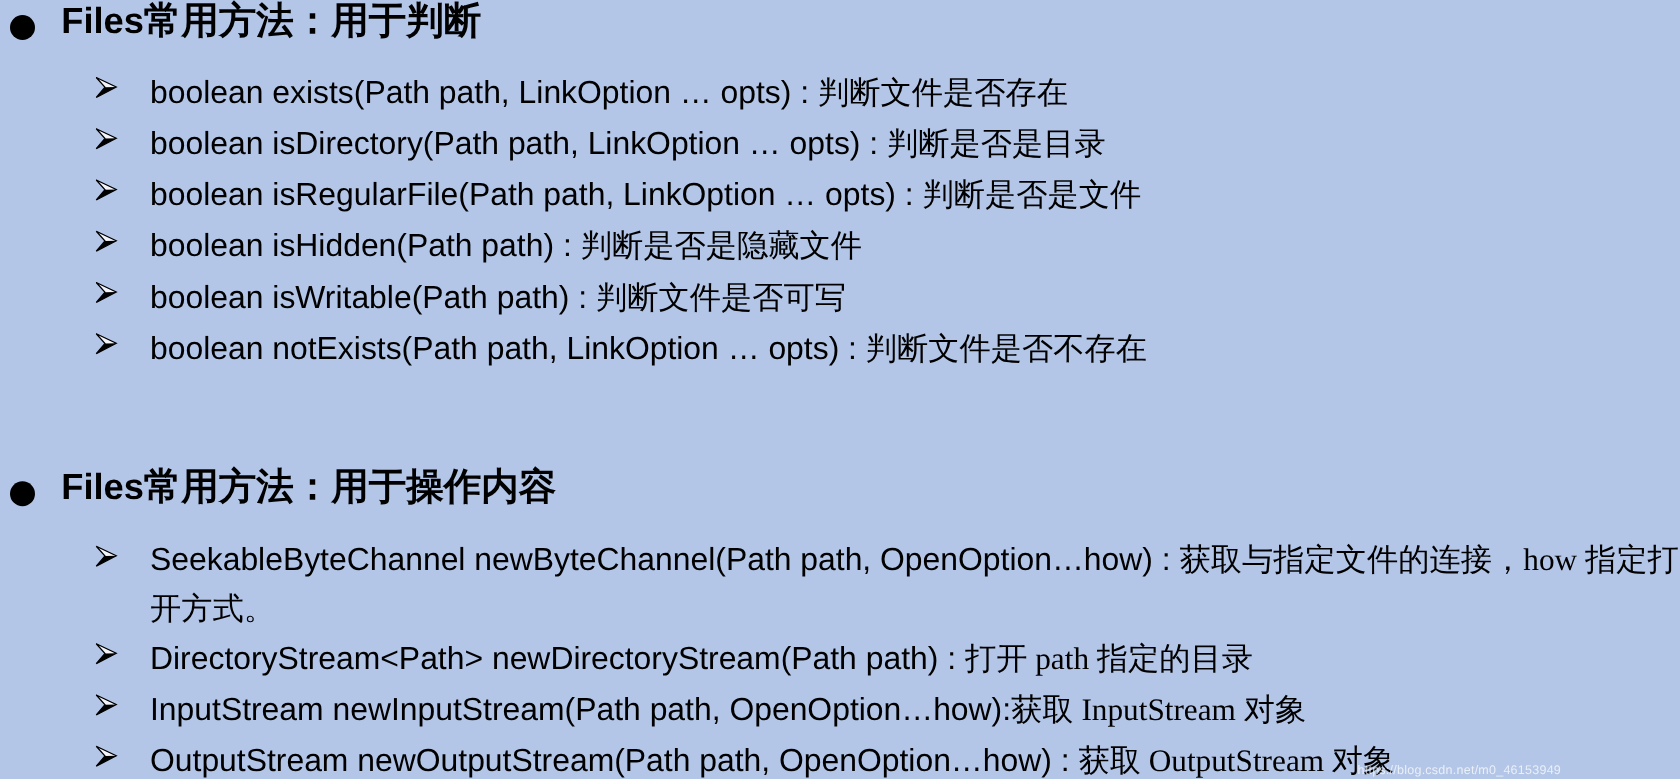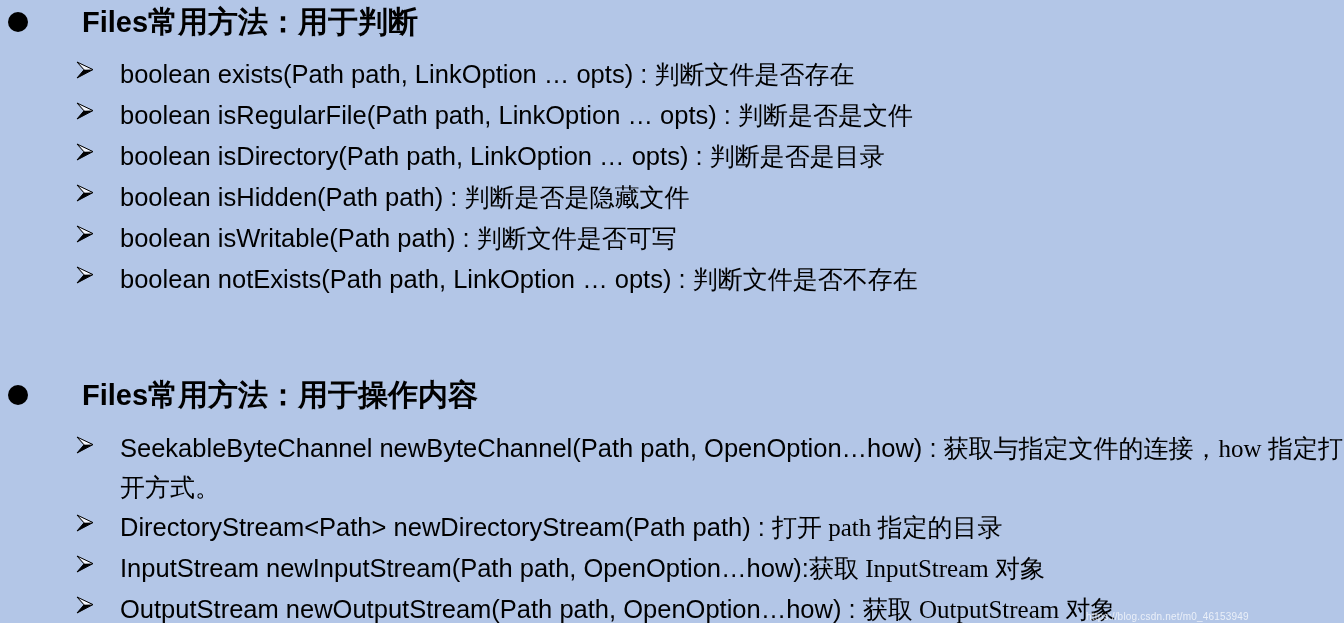--- a/index.html
+++ b/index.html
@@ -28,23 +28,23 @@
     position: absolute;
     left: 0;
     width: 1344px;
   }
   .section-1 { top: 0px; }
   .section-2 { top: 373px; }
 
   .section-head {
     position: relative;
     height: 44px;
-    padding-left: 82px;
+    padding-left: 49px;
     display: flex;
-    align-items: center;
+    align-items: flex-start;
   }
   .disc-bullet {
     position: absolute;
     left: 8px;
     top: 12px;
     width: 20px;
     height: 20px;
     border-radius: 50%;
     background: #000000;
   }
@@ -147,32 +147,32 @@
       </div>
 
       <div class="item">
         <span class="arrow-bullet">
           <svg width="26" height="26" viewBox="0 0 26 26" aria-hidden="true">
             <path d="M5 5 L21 12.6 L5 21 L12 12.8 Z" fill="#000000"></path>
             <path d="M5 5 L21 12.6 L12 12.8 Z" fill="#f2f4fa"></path>
             <path d="M5 5 L21 12.6 L5 21 L12 12.8 Z" fill="none" stroke="#000000" stroke-width="1"></path>
           </svg>
         </span>
+        <span class="item-text"><span>boolean isDirectory(Path path, LinkOption … opts)</span><span> : </span><span class="cjk">判断是否是目录</span></span>
+      </div>
+
+      <div class="item">
+        <span class="arrow-bullet">
+          <svg width="26" height="26" viewBox="0 0 26 26" aria-hidden="true">
+            <path d="M5 5 L21 12.6 L5 21 L12 12.8 Z" fill="#000000"></path>
+            <path d="M5 5 L21 12.6 L12 12.8 Z" fill="#f2f4fa"></path>
+            <path d="M5 5 L21 12.6 L5 21 L12 12.8 Z" fill="none" stroke="#000000" stroke-width="1"></path>
+          </svg>
+        </span>
         <span class="item-text"><span>boolean isRegularFile(Path path, LinkOption … opts)</span><span> : </span><span class="cjk">判断是否是文件</span></span>
-      </div>
-
-      <div class="item">
-        <span class="arrow-bullet">
-          <svg width="26" height="26" viewBox="0 0 26 26" aria-hidden="true">
-            <path d="M5 5 L21 12.6 L5 21 L12 12.8 Z" fill="#000000"></path>
-            <path d="M5 5 L21 12.6 L12 12.8 Z" fill="#f2f4fa"></path>
-            <path d="M5 5 L21 12.6 L5 21 L12 12.8 Z" fill="none" stroke="#000000" stroke-width="1"></path>
-          </svg>
-        </span>
-        <span class="item-text"><span>boolean isDirectory(Path path, LinkOption … opts)</span><span> : </span><span class="cjk">判断是否是目录</span></span>
       </div>
 
       <div class="item">
         <span class="arrow-bullet">
           <svg width="26" height="26" viewBox="0 0 26 26" aria-hidden="true">
             <path d="M5 5 L21 12.6 L5 21 L12 12.8 Z" fill="#000000"></path>
             <path d="M5 5 L21 12.6 L12 12.8 Z" fill="#f2f4fa"></path>
             <path d="M5 5 L21 12.6 L5 21 L12 12.8 Z" fill="none" stroke="#000000" stroke-width="1"></path>
           </svg>
         </span>

